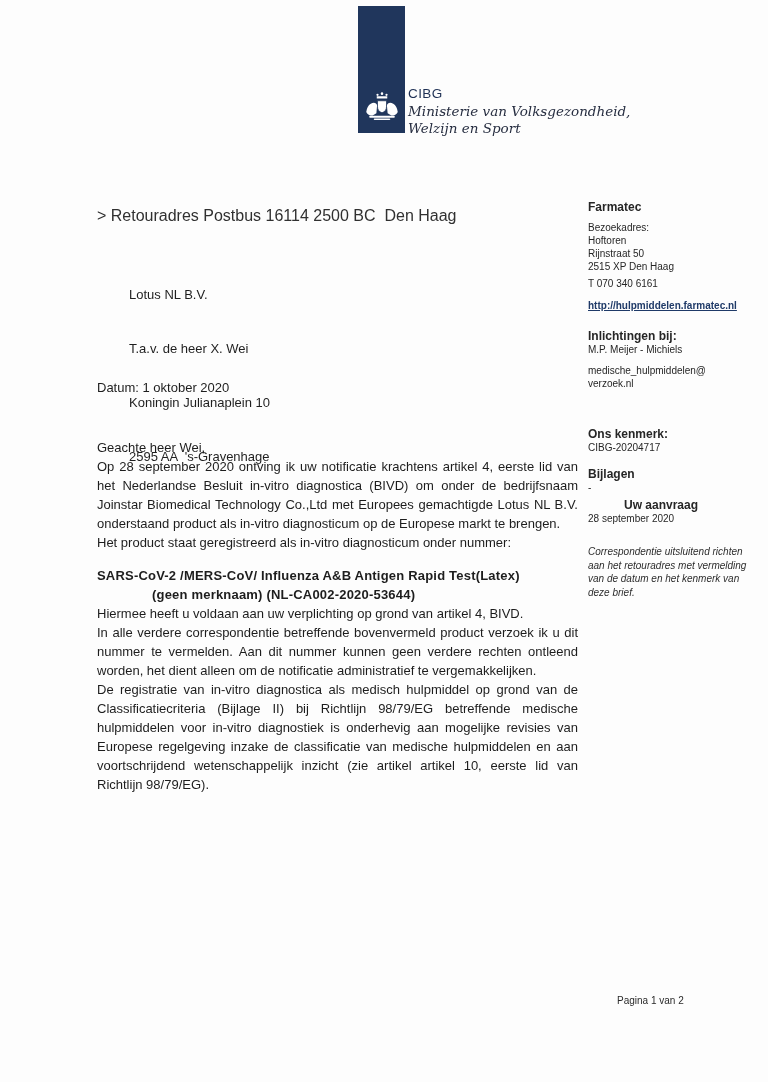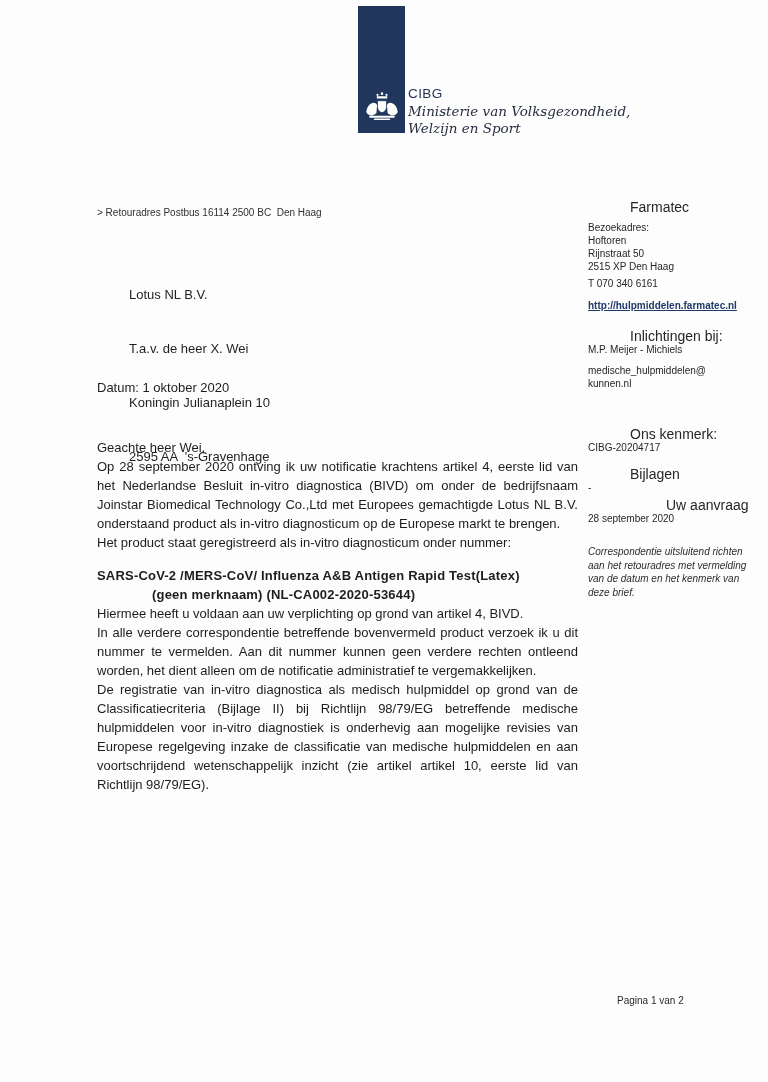--- a/index.html
+++ b/index.html
@@ -41,21 +41,21 @@
     font-style: italic;
     font-size: 13.5px;
     color: #272e41;
     line-height: 17px;
   }
 
   
   .return-address {
     position: absolute;
     left: 97px; top: 207px;
-    font-size: 10px;
+    font-size: 16px;
     color: #303030;
     white-space: pre-wrap;
     text-align: right;
   }
   .recipient {
     position: absolute;
     left: 97px; top: 250px;
     font-size: 13px;
     line-height: 18px;
     white-space: pre-wrap;
@@ -83,21 +83,21 @@
 
   
   .sidebar {
     position: absolute;
     left: 588px; top: 201px;
     width: 168px;
     font-size: 10px;
     line-height: 13px;
     color: #262626;
   }
-  .sb-bold { font-weight: normal; font-size: 14px; margin-left: 42px; }
+  .sb-bold { font-weight: bold; font-size: 12px; }
   .sb-visit-label { margin-top: 7px; }
   .sb-phone { margin-top: 4px; }
   .sb-link {
     display: inline-block;
     margin-top: 9px;
     color: #1f3a68;
     text-decoration: underline;
     font-weight: bold;
     font-size: 10px;
   }
@@ -173,21 +173,21 @@
     <div class="sb-bold">Farmatec</div>
     <div class="sb-visit-label">Bezoekadres:</div>
     <div>Hoftoren</div>
     <div>Rijnstraat 50</div>
     <div>2515 XP Den Haag</div>
     <div class="sb-phone">T 070 340 6161</div>
     <a href="#" class="sb-link">http://hulpmiddelen.farmatec.nl</a>
     <div class="sb-bold sb-contact-label">Inlichtingen bij:</div>
     <div>M.P. Meijer - Michiels</div>
     <div class="sb-email">medische_hulpmiddelen@</div>
-    <div>kunnen.nl</div>
+    <div>verzoek.nl</div>
     <div class="sb-bold sb-ref-label">Ons kenmerk:</div>
     <div>CIBG-20204717</div>
     <div class="sb-bold sb-att-label">Bijlagen</div>
     <div>-</div>
     <div class="sb-bold sb-req-label">Uw aanvraag</div>
     <div>28 september 2020</div>
     <div class="sb-note">Correspondentie uitsluitend richten aan het retouradres met vermelding van de datum en het kenmerk van deze brief.</div>
   </div>
 
   <div class="page-footer">Pagina 1 van 2</div>

